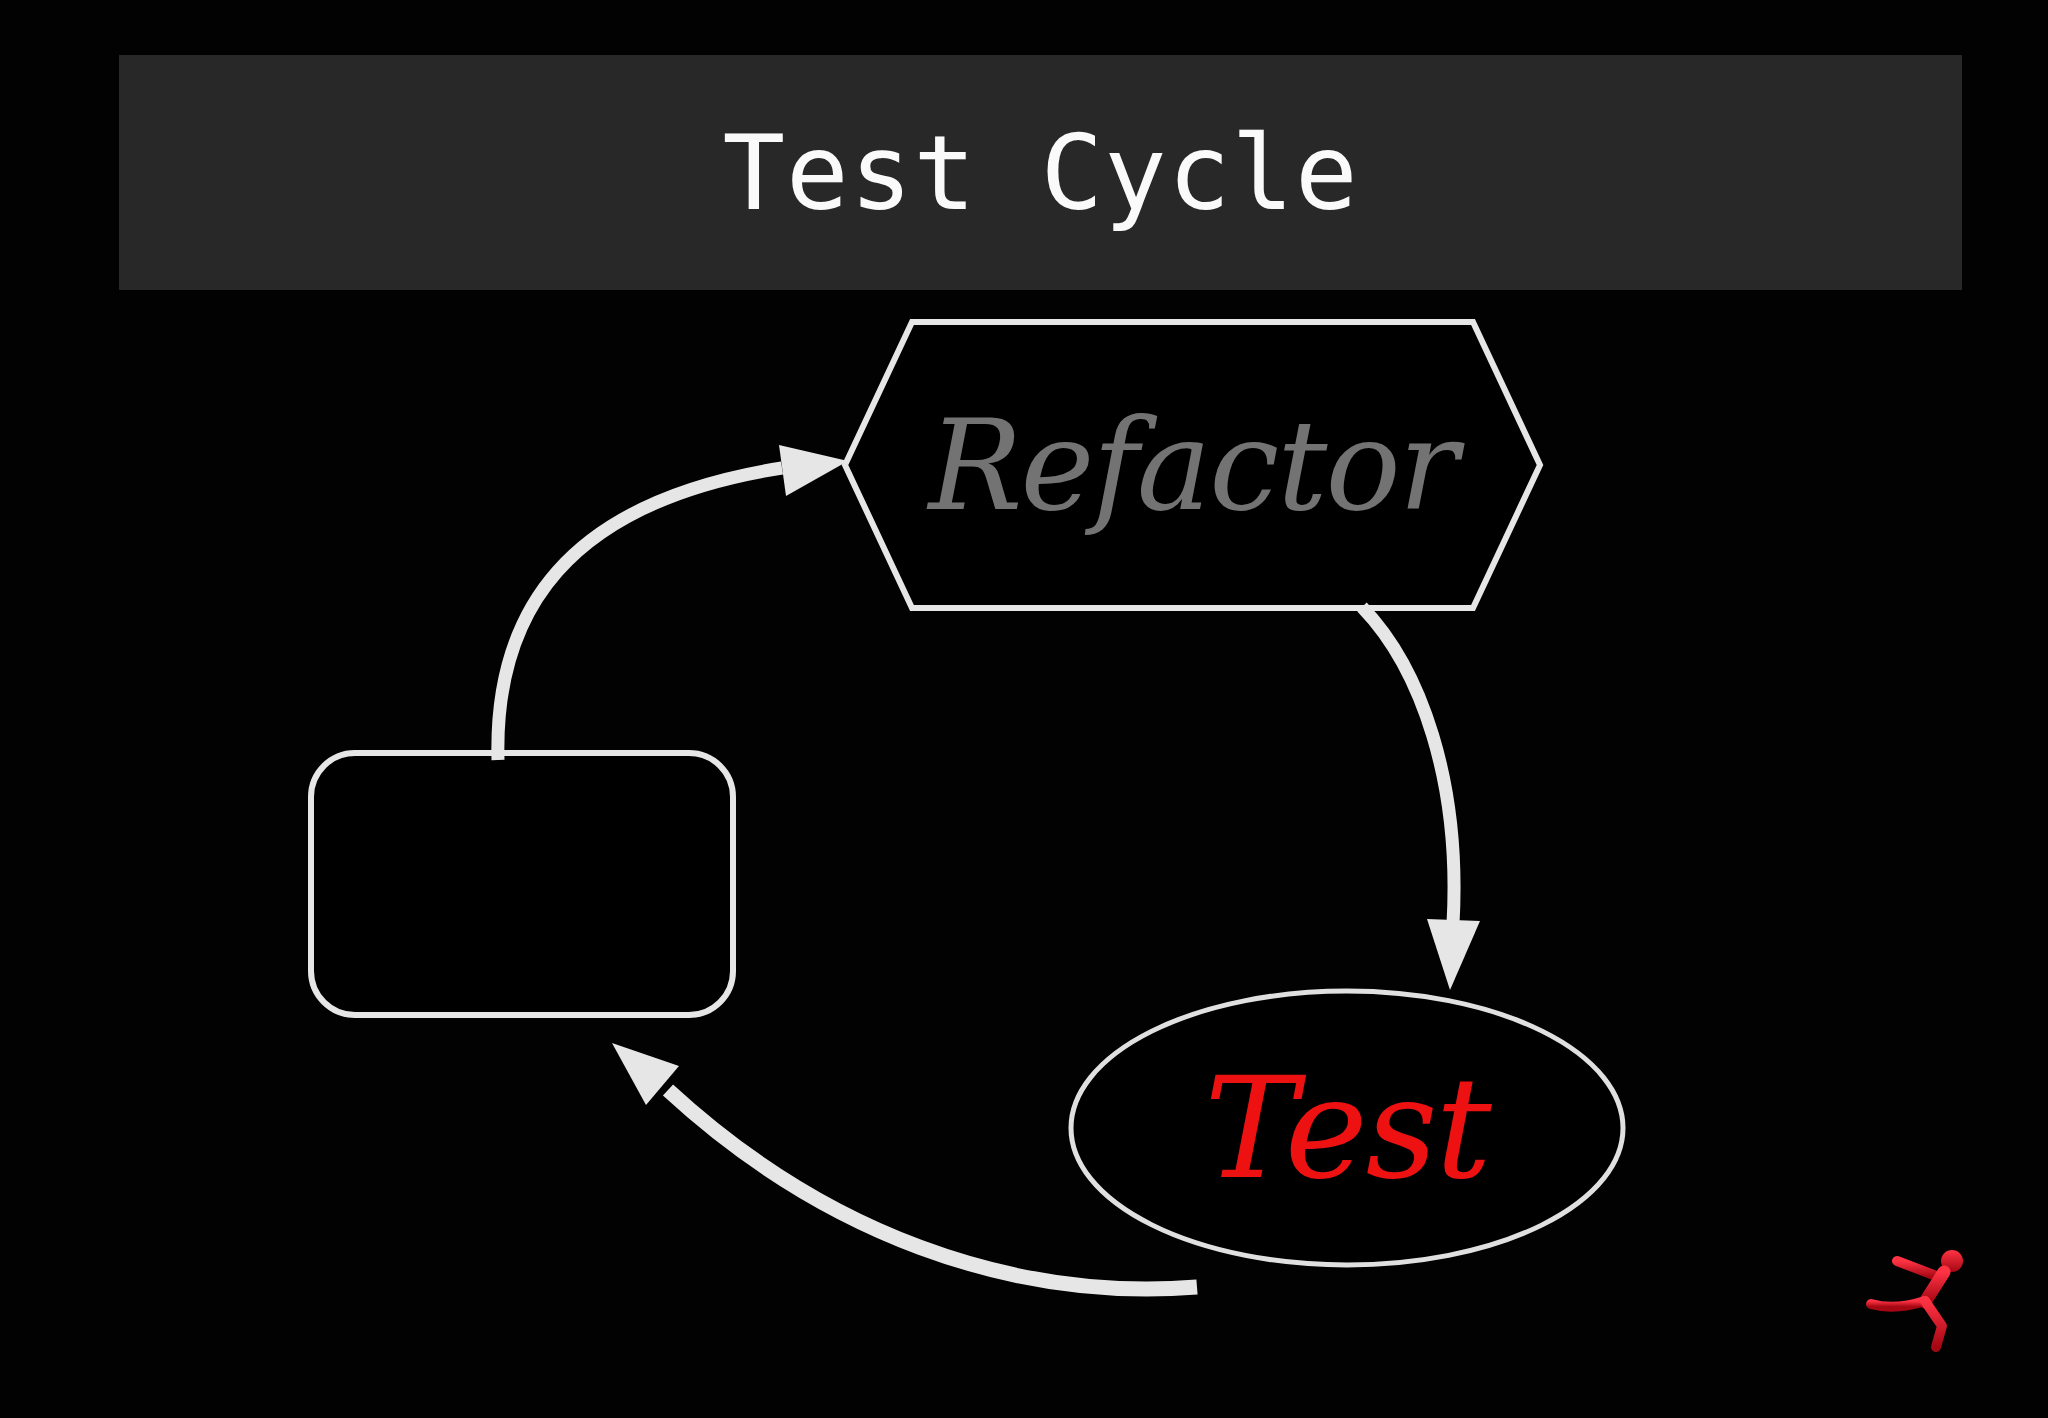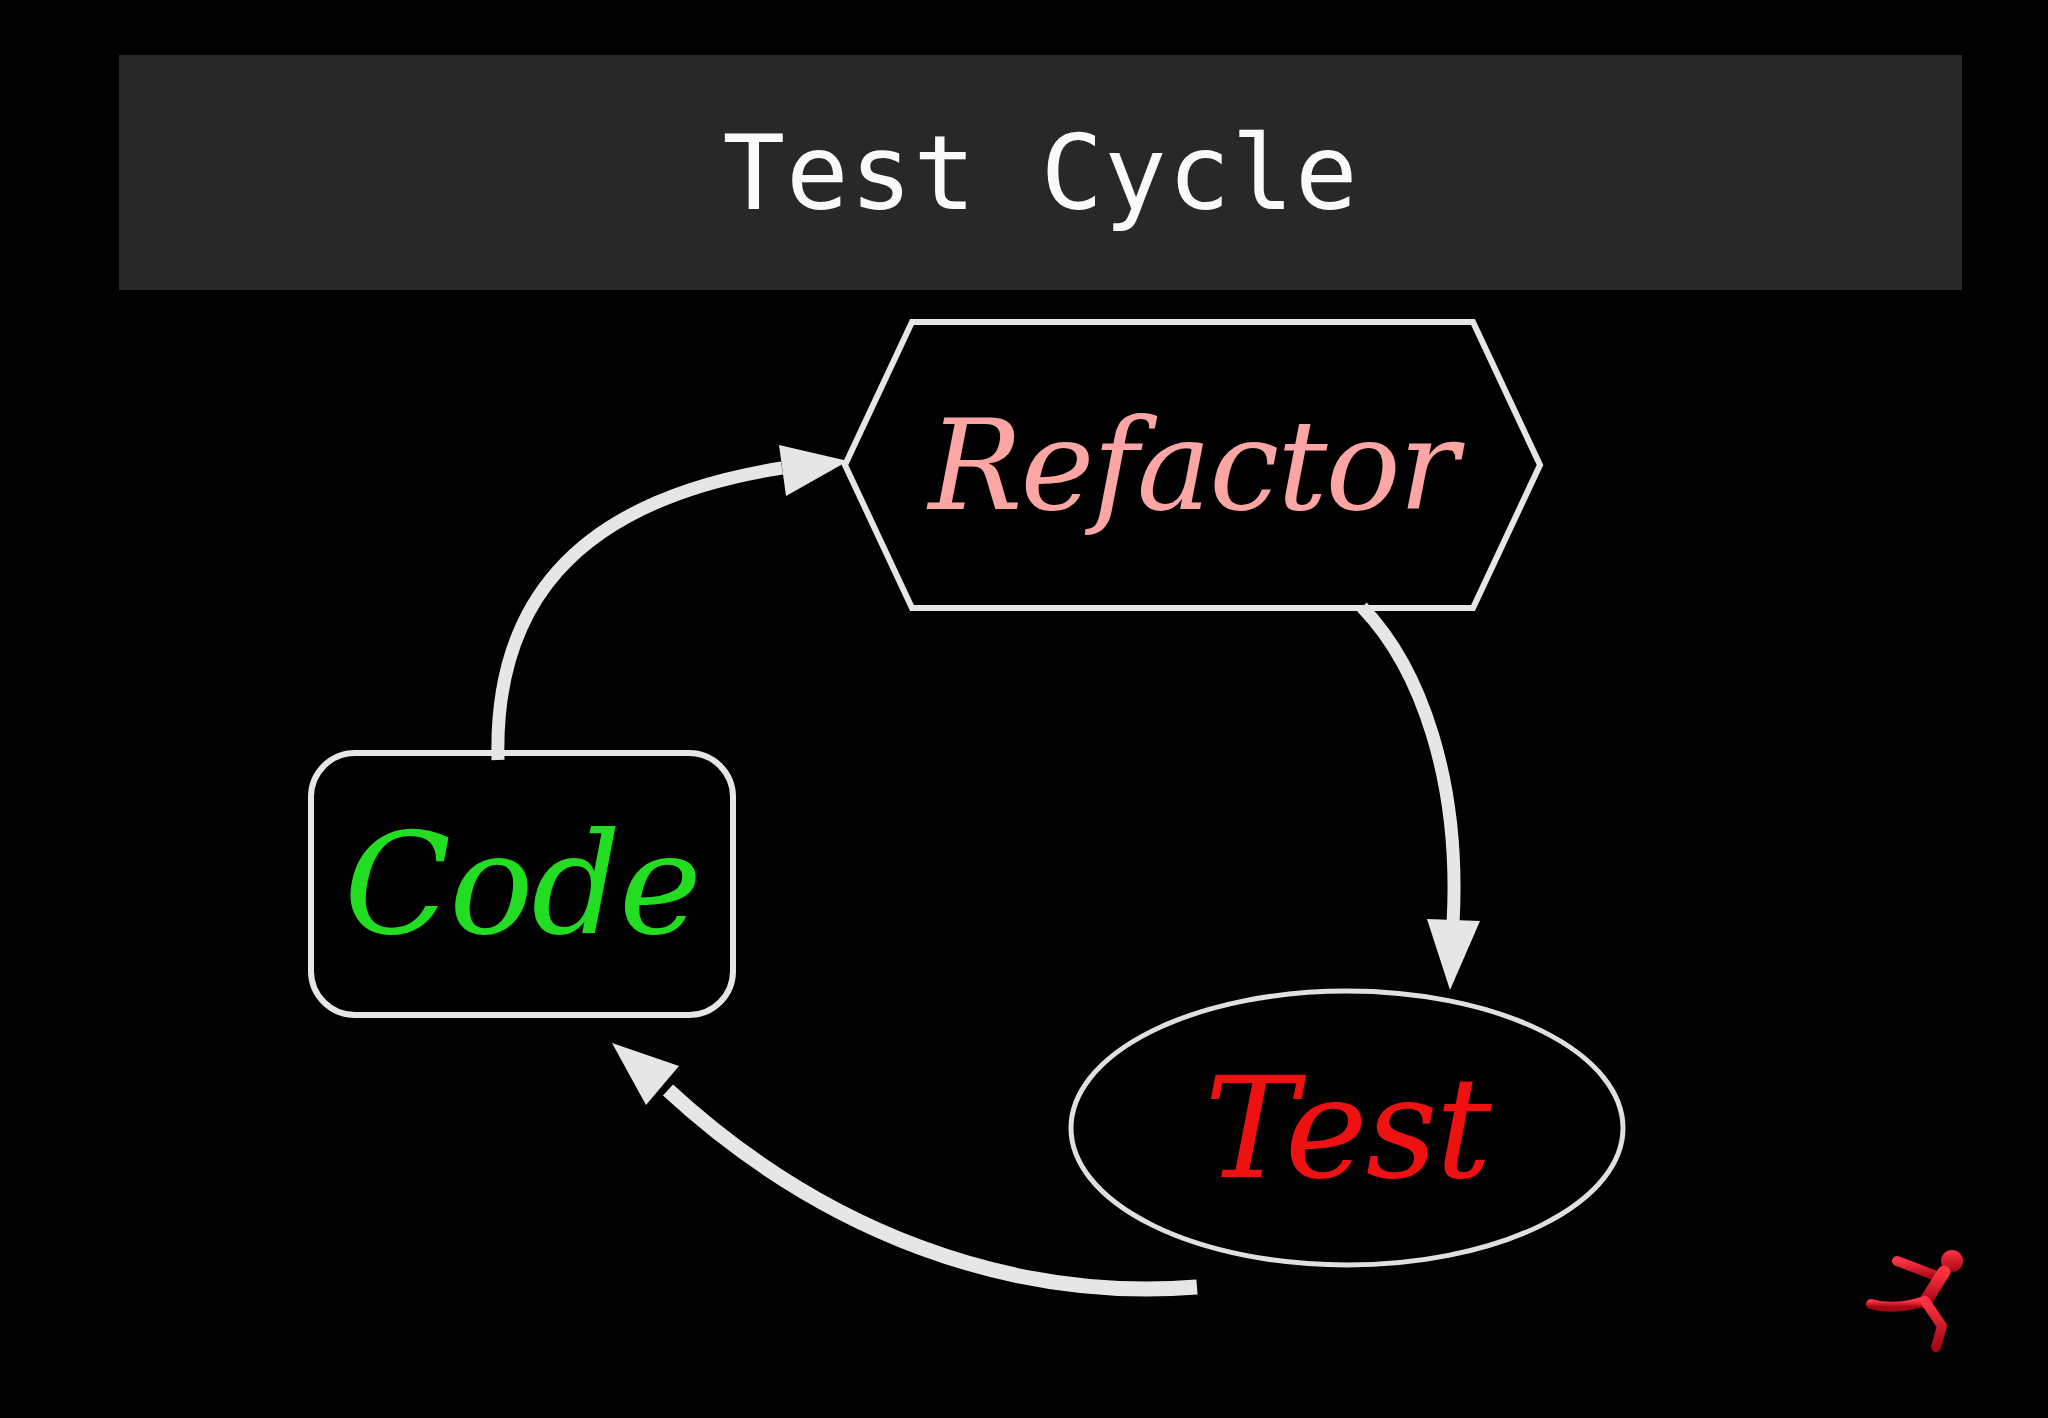--- a/index.html
+++ b/index.html
@@ -104,19 +104,18 @@
 
     <g stroke-linecap="round" stroke-linejoin="round" fill="none">
       <circle cx="1952" cy="1261" r="11" fill="url(#redg)" stroke="none"></circle>
       <path d="M 1897,1261 L 1939,1277" stroke="url(#redg)" stroke-width="10"></path>
       <path d="M 1944,1272 L 1925,1302" stroke="url(#redg)" stroke-width="13"></path>
       <path d="M 1925,1301 C 1903,1308 1885,1308 1871,1304" stroke="url(#redg)" stroke-width="10"></path>
       <path d="M 1925,1301 L 1942,1326 L 1936,1347" stroke="url(#redg)" stroke-width="10"></path>
     </g>
   </svg>
 
-  <div class="node-label refactor" style="color: #fca5a5;">Refactor</div>
+  <div class="node-label refactor" style="color: #737373;">Refactor</div>
 
-  <div class="node-label code" style="color: rgb(34, 221, 34);">Code</div>
 
   <div class="node-label test" style="color: rgb(238, 17, 17); text-align: right;">Test</div>
 
 </div>
 
 </body></html>

